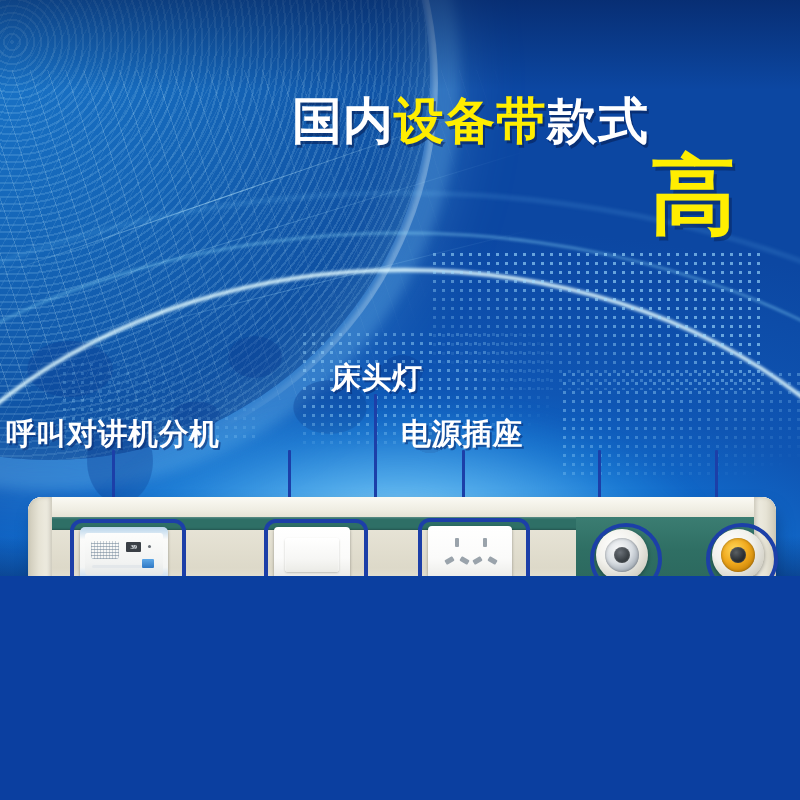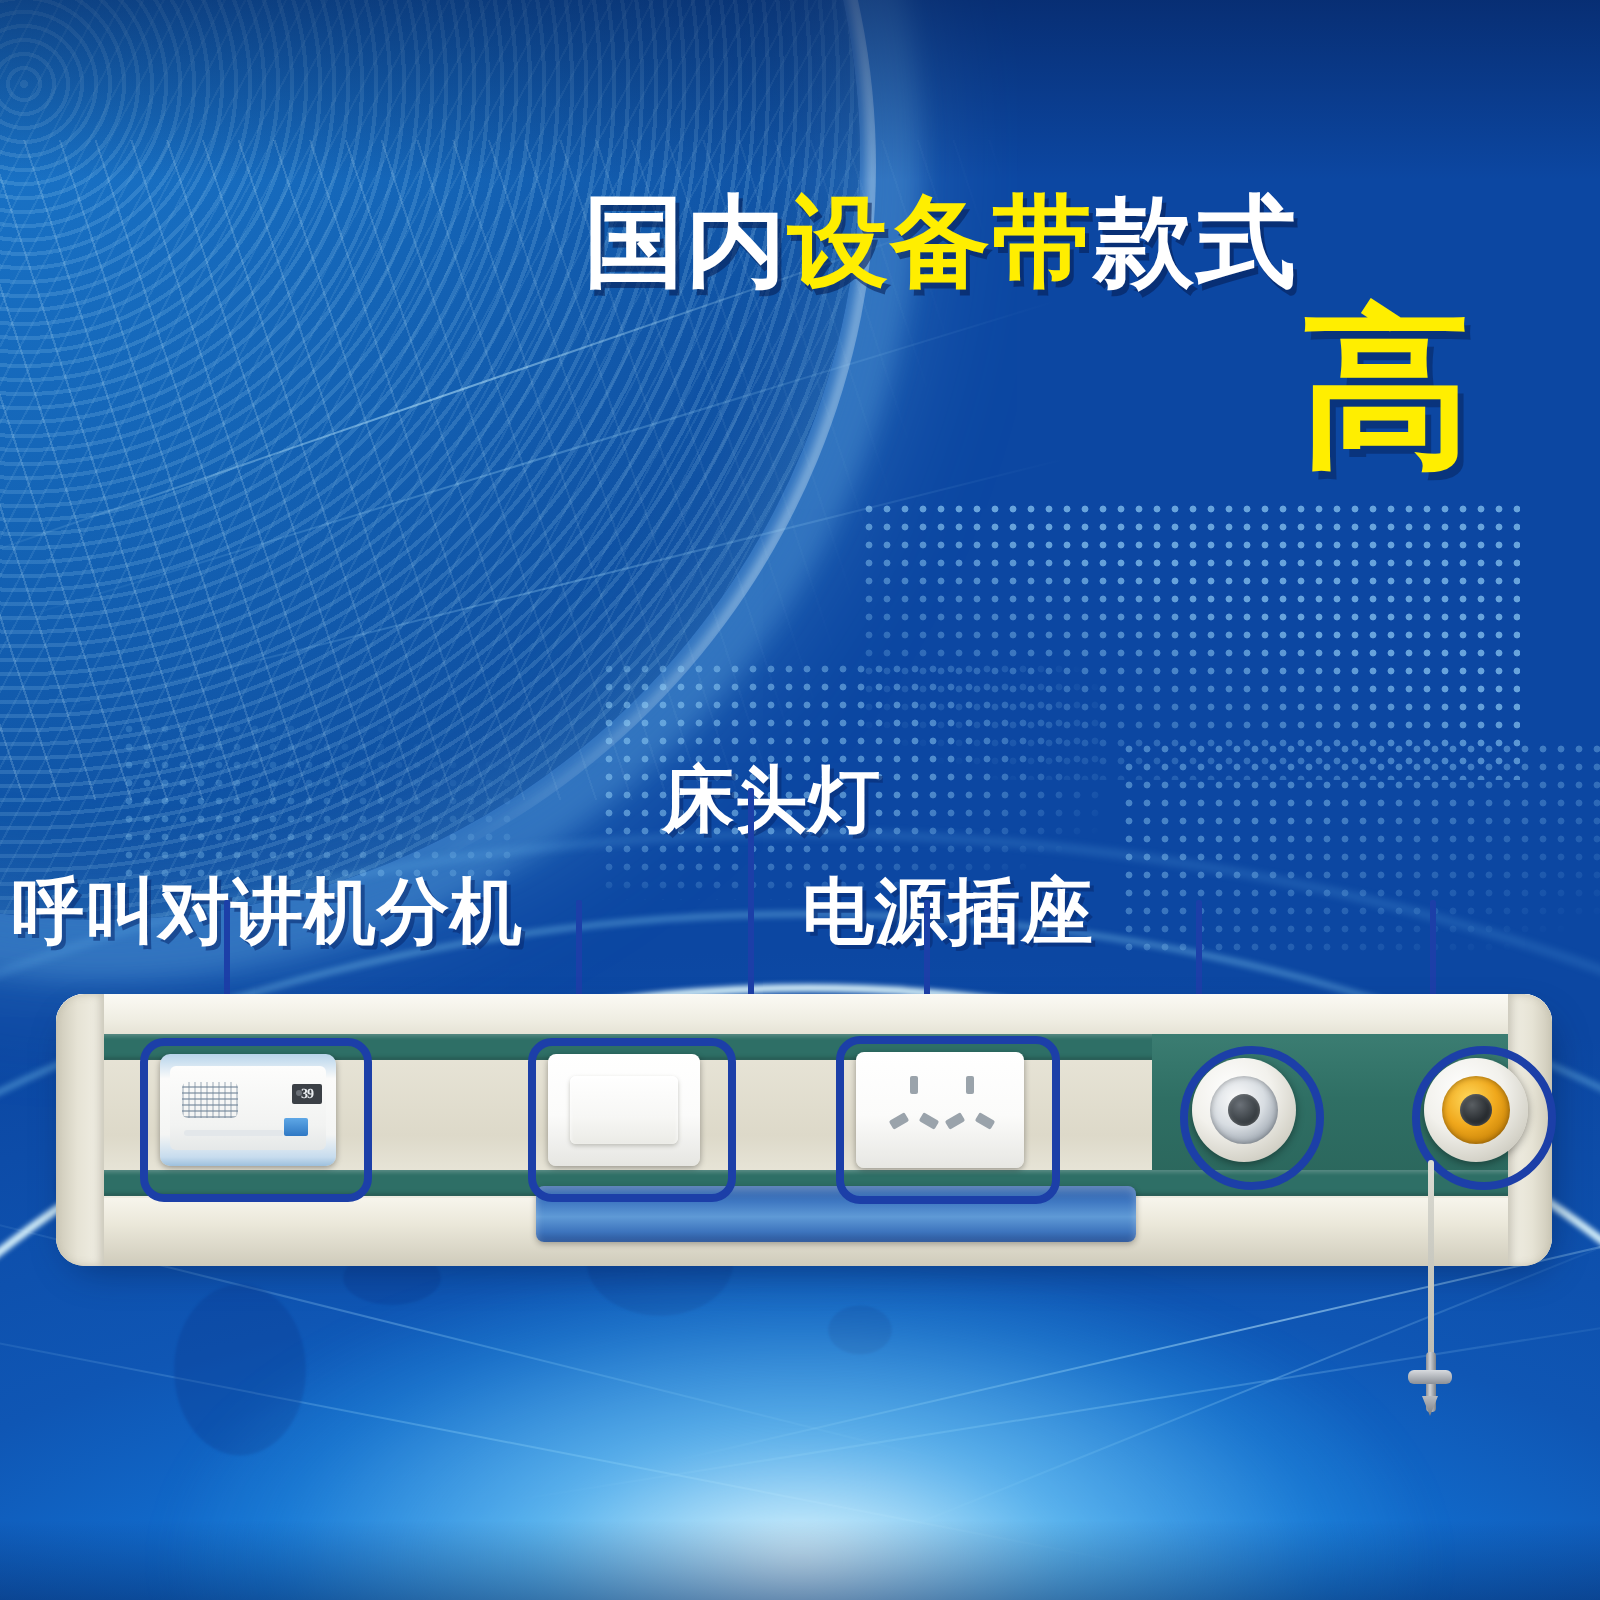--- a/index.html
+++ b/index.html
@@ -1,19 +1,19 @@
 <!DOCTYPE html>
 <html><head>
 <meta charset="utf-8">
 <style>
   html,body{margin:0;padding:0;background:#0b3fa0;}
   body{font-family:"Liberation Sans","DejaVu Sans",sans-serif;}
 
   #stage{
-    position:relative;width:800px;height:800px;overflow:hidden;
+    position:relative;width:800px;height:576px;overflow:hidden;
     background:#c2410c;
   }
 
   
   .bg-base{
     position:absolute;inset:0;
     background:
       radial-gradient(ellipse 900px 420px at 50% 112%, #5fd3ff 0%, #27a8f0 16%, #1274d6 38%, #0f56b4 62%, #0c47a2 100%),
       linear-gradient(180deg,#0a3e9e 0%,#0f56b6 35%,#1269c8 62%,#0e52ad 100%);
   }
@@ -138,24 +138,23 @@
     text-shadow:3px 4px 0 rgba(6,28,80,.5);
   }
   .bigword{
     position:absolute;left:650px;top:152px;
     font-size:86px;font-weight:bold;color:#ffee00;line-height:1;
     text-shadow:3px 4px 0 rgba(6,28,80,.45);
   }
 
   
   .label{
-    position:absolute;color:#ffffff;font-weight:bold;font-size:36px;white-space:nowrap;
+    position:absolute;color:#ffffff;font-weight:bold;font-size:30px;white-space:nowrap;
     letter-spacing:.5px;
     text-shadow:2px 2px 0 rgba(8,40,110,.55);
-    margin-top:18px;
   }
   .lead{
     position:absolute;width:3px;background:#1c3fa8;border-radius:1px;
   }
 
   
   .panel-wrap{position:absolute;left:28px;top:497px;width:748px;height:136px;}
   .panel-shadow{
     position:absolute;left:6px;top:12px;width:742px;height:126px;
     border-radius:16px;background:rgba(3,24,70,.45);filter:blur(9px);
@@ -217,21 +216,21 @@
   }
   .grille{
     position:absolute;left:6px;top:8px;width:28px;height:18px;border-radius:3px;
     background:repeating-linear-gradient(0deg,rgba(110,130,150,.55) 0 1px, rgba(0,0,0,0) 1px 3px),
                repeating-linear-gradient(90deg,rgba(110,130,150,.35) 0 1px, rgba(0,0,0,0) 1px 3px);
   }
   .lcd{
     position:absolute;left:41px;top:9px;width:15px;height:10px;border-radius:1px;
     background:#3b4046;color:#e9edf0;font-size:7px;font-weight:bold;
     display:flex;align-items:center;justify-content:center;
-    font-family:Liberation Serif, serif;letter-spacing:-.5px;margin-left:20px;
+    font-family:Liberation Serif, serif;letter-spacing:-.5px;
   }
   .ledsm{position:absolute;left:63px;top:12px;width:3px;height:3px;border-radius:50%;background:#6b7077;}
   .blue-btn{
     position:absolute;left:57px;top:26px;width:12px;height:9px;border-radius:1px;
     background:linear-gradient(180deg,#5ea7e6,#2f78c4);
   }
   .ic-line{position:absolute;left:7px;top:32px;width:50px;height:3px;border-radius:2px;background:#e3e7ea;}
 
   .switch{
     left:246px;top:30px;width:76px;height:56px;border-radius:4px;

